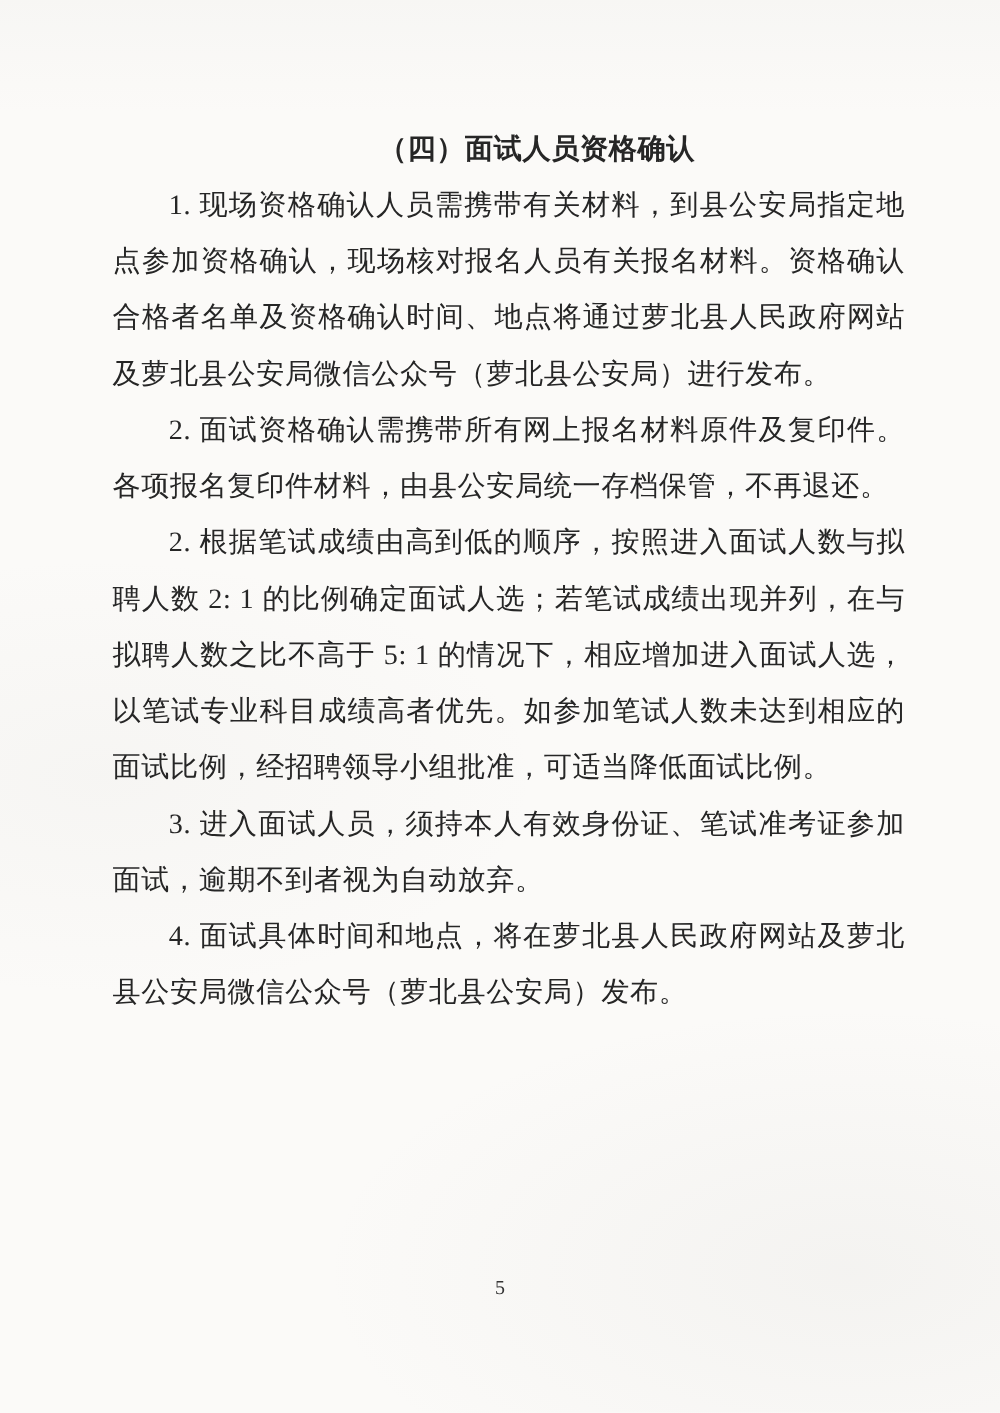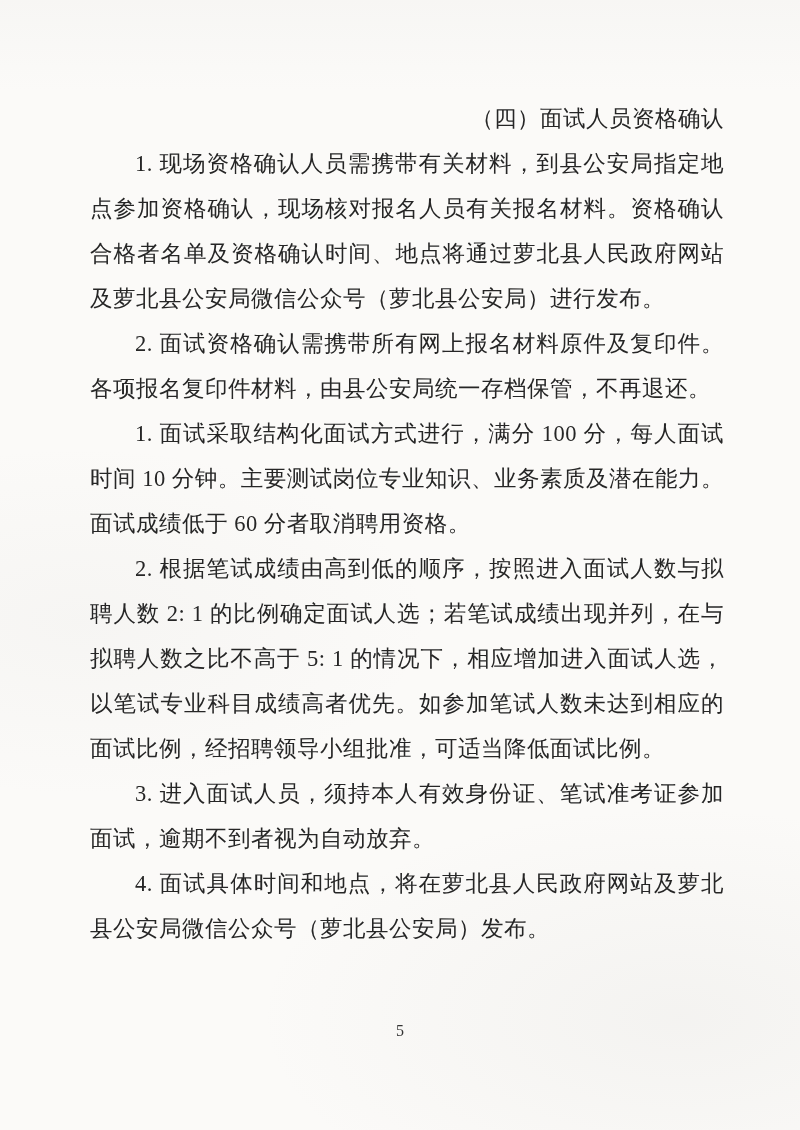--- a/index.html
+++ b/index.html
@@ -33,22 +33,22 @@
   }
   .block {
     font-size: 22.5px;
     line-height: 45px;
     text-align: justify;
     text-indent: 2em;
     margin: 0;
     letter-spacing: 0.5px;
   }
   .heading {
-    font-weight: normal;
-    text-align: right;
+    font-weight: bold;
+    text-align: center;
   }
   .page-footer {
     position: absolute;
     left: 0;
     right: 0;
     top: 1022px;
     text-align: center;
     font-size: 16px;
     color: #333;
     font-family: "Liberation Serif", "DejaVu Serif", serif;
@@ -56,19 +56,18 @@
 </style>
 </head>
 <body>
 
 <div class="scan-tone"></div>
 
 <div class="doc-body">
   <p class="block heading">（四）面试人员资格确认</p>
   <p class="block">1. 现场资格确认人员需携带有关材料，到县公安局指定地点参加资格确认，现场核对报名人员有关报名材料。资格确认合格者名单及资格确认时间、地点将通过萝北县人民政府网站及萝北县公安局微信公众号（萝北县公安局）进行发布。</p>
   <p class="block">2. 面试资格确认需携带所有网上报名材料原件及复印件。各项报名复印件材料，由县公安局统一存档保管，不再退还。</p>
-  <p class="block">1. 面试采取结构化面试方式进行，满分 100 分，每人面试时间 10 分钟。主要测试岗位专业知识、业务素质及潜在能力。面试成绩低于 60 分者取消聘用资格。</p>
   <p class="block">2. 根据笔试成绩由高到低的顺序，按照进入面试人数与拟聘人数 2: 1 的比例确定面试人选；若笔试成绩出现并列，在与拟聘人数之比不高于 5: 1 的情况下，相应增加进入面试人选，以笔试专业科目成绩高者优先。如参加笔试人数未达到相应的面试比例，经招聘领导小组批准，可适当降低面试比例。</p>
   <p class="block">3. 进入面试人员，须持本人有效身份证、笔试准考证参加面试，逾期不到者视为自动放弃。</p>
   <p class="block">4. 面试具体时间和地点，将在萝北县人民政府网站及萝北县公安局微信公众号（萝北县公安局）发布。</p>
 </div>
 
 <div class="page-footer">5</div>
 
 </body></html>

